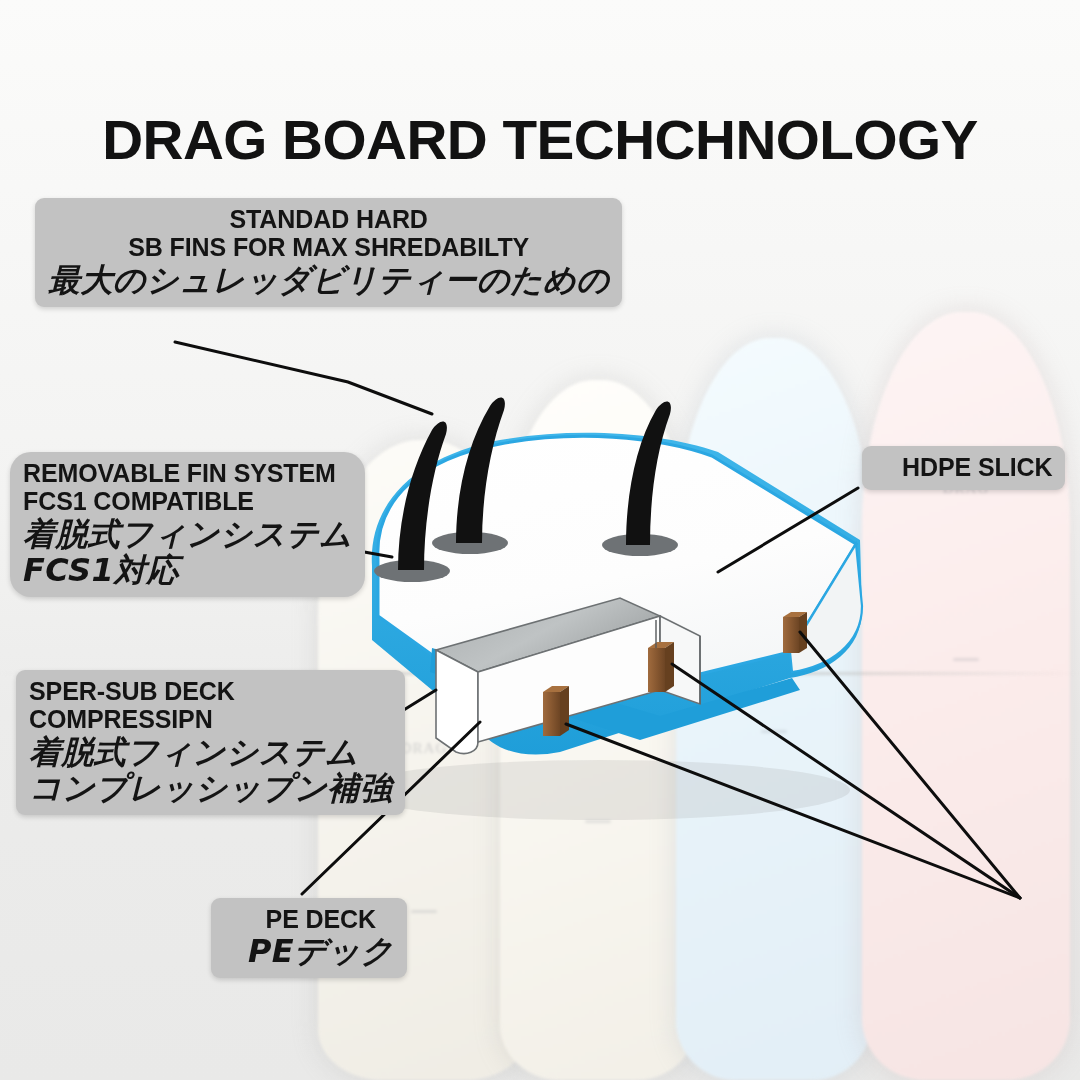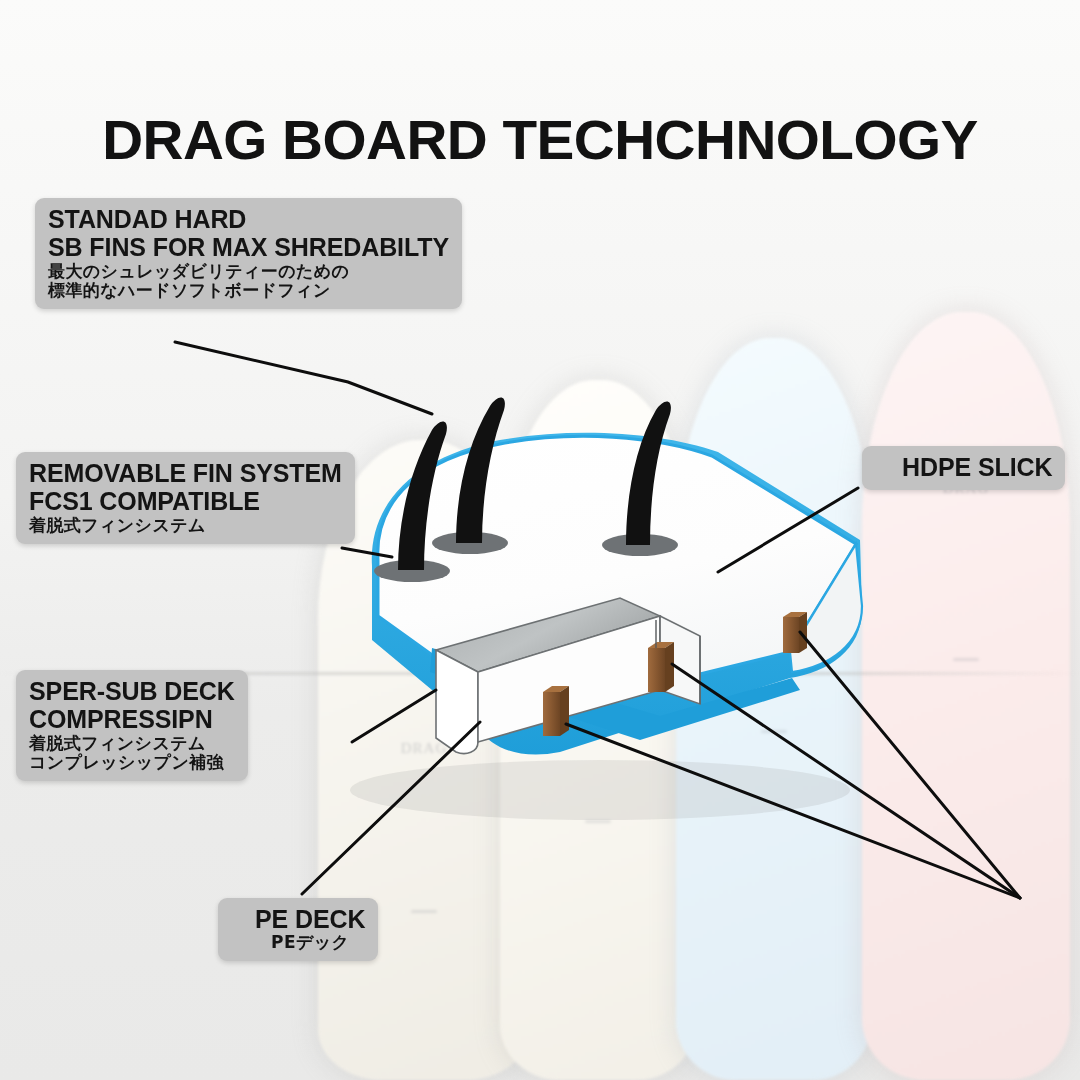--- a/index.html
+++ b/index.html
@@ -55,28 +55,28 @@
     color:#141414;
   }
   .callout .ln{
     display:block;
     font-weight:bold;
     line-height:1.13;
     white-space:nowrap;
     letter-spacing:-.1px;
   }
   .callout .en{font-size:25px;}
-  .callout .jp{font-size:17px;font-family:"DejaVu Sans","Liberation Sans",sans-serif;letter-spacing:.4px;}
-
-  #c-standard{left:35px;top:198px;}
+  .callout .jp{font-size:32px;font-family:"DejaVu Sans","Liberation Sans",sans-serif;letter-spacing:.4px;font-style:italic;}
+
+  #c-standard{left:35px;top:198px;text-align:center;}
   #c-standard .en{font-size:25px;}
-  #c-removable{left:16px;top:452px;}
+  #c-removable{left:10px;top:452px;border-radius:21px;}
   #c-subdeck{left:16px;top:670px;}
   #c-hdpe{left:862px;top:446px;padding-left:40px;}
-  #c-pedeck{left:218px;top:898px;text-align:center;padding-left:37px;}
+  #c-pedeck{left:211px;top:898px;text-align:center;padding-left:37px;}
   #c-pedeck .ln{text-align:center;}
   #c-triple{left:759px;top:902px;}
 
   
   #title{
     position:absolute;left:0;top:108px;width:1080px;
     text-align:center;
     font-size:55px;
     font-weight:bold;
     letter-spacing:-.5px;
@@ -208,27 +208,27 @@
       <path d="M1020,898 L800,632"></path>
     </g>
   </svg>
 
   <div id="title">DRAG BOARD TECHCHNOLOGY</div>
 
   <div class="callout" id="c-standard">
     <span class="ln en">STANDAD HARD</span>
     <span class="ln en">SB FINS FOR MAX SHREDABILTY</span>
     <span class="ln jp">最大のシュレッダビリティーのための</span>
-    <span class="ln jp">標準的なハードソフトボードフィン</span>
   </div>
 
   <div class="callout" id="c-removable">
     <span class="ln en">REMOVABLE FIN SYSTEM</span>
     <span class="ln en">FCS1 COMPATIBLE</span>
     <span class="ln jp">着脱式フィンシステム</span>
+    <span class="ln jp">FCS1対応</span>
   </div>
 
   <div class="callout" id="c-subdeck">
     <span class="ln en">SPER-SUB DECK</span>
     <span class="ln en">COMPRESSIPN</span>
     <span class="ln jp">着脱式フィンシステム</span>
     <span class="ln jp">コンプレッシップン補強</span>
   </div>
 
   <div class="callout" id="c-hdpe">

